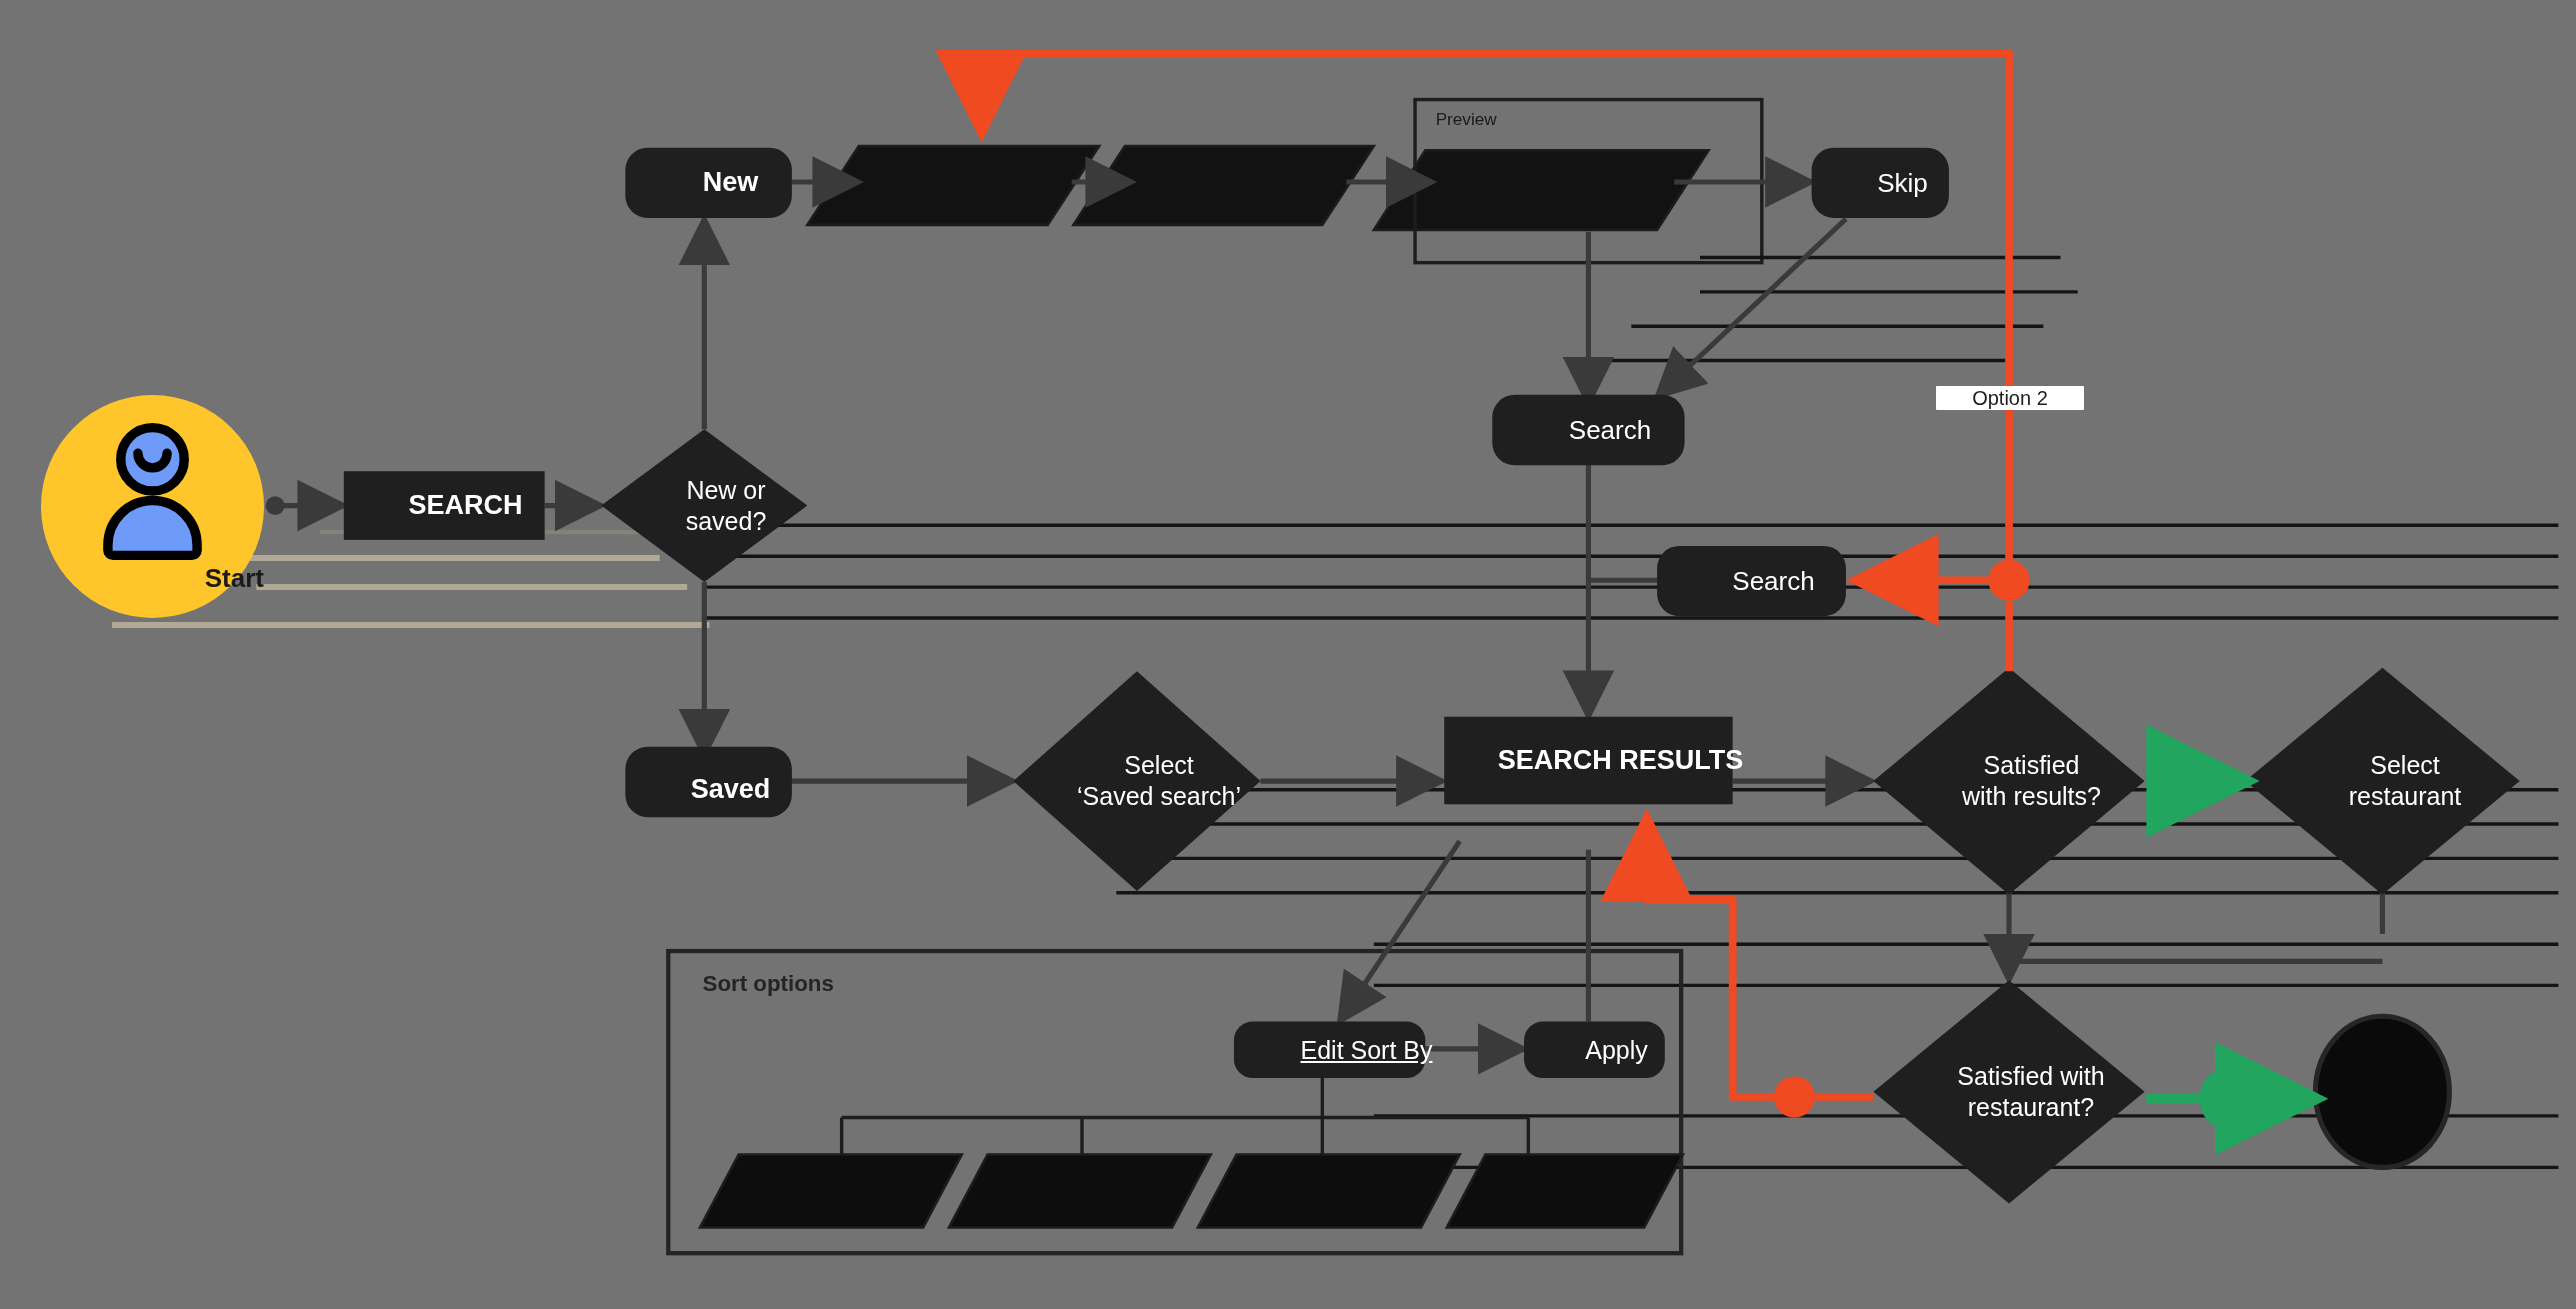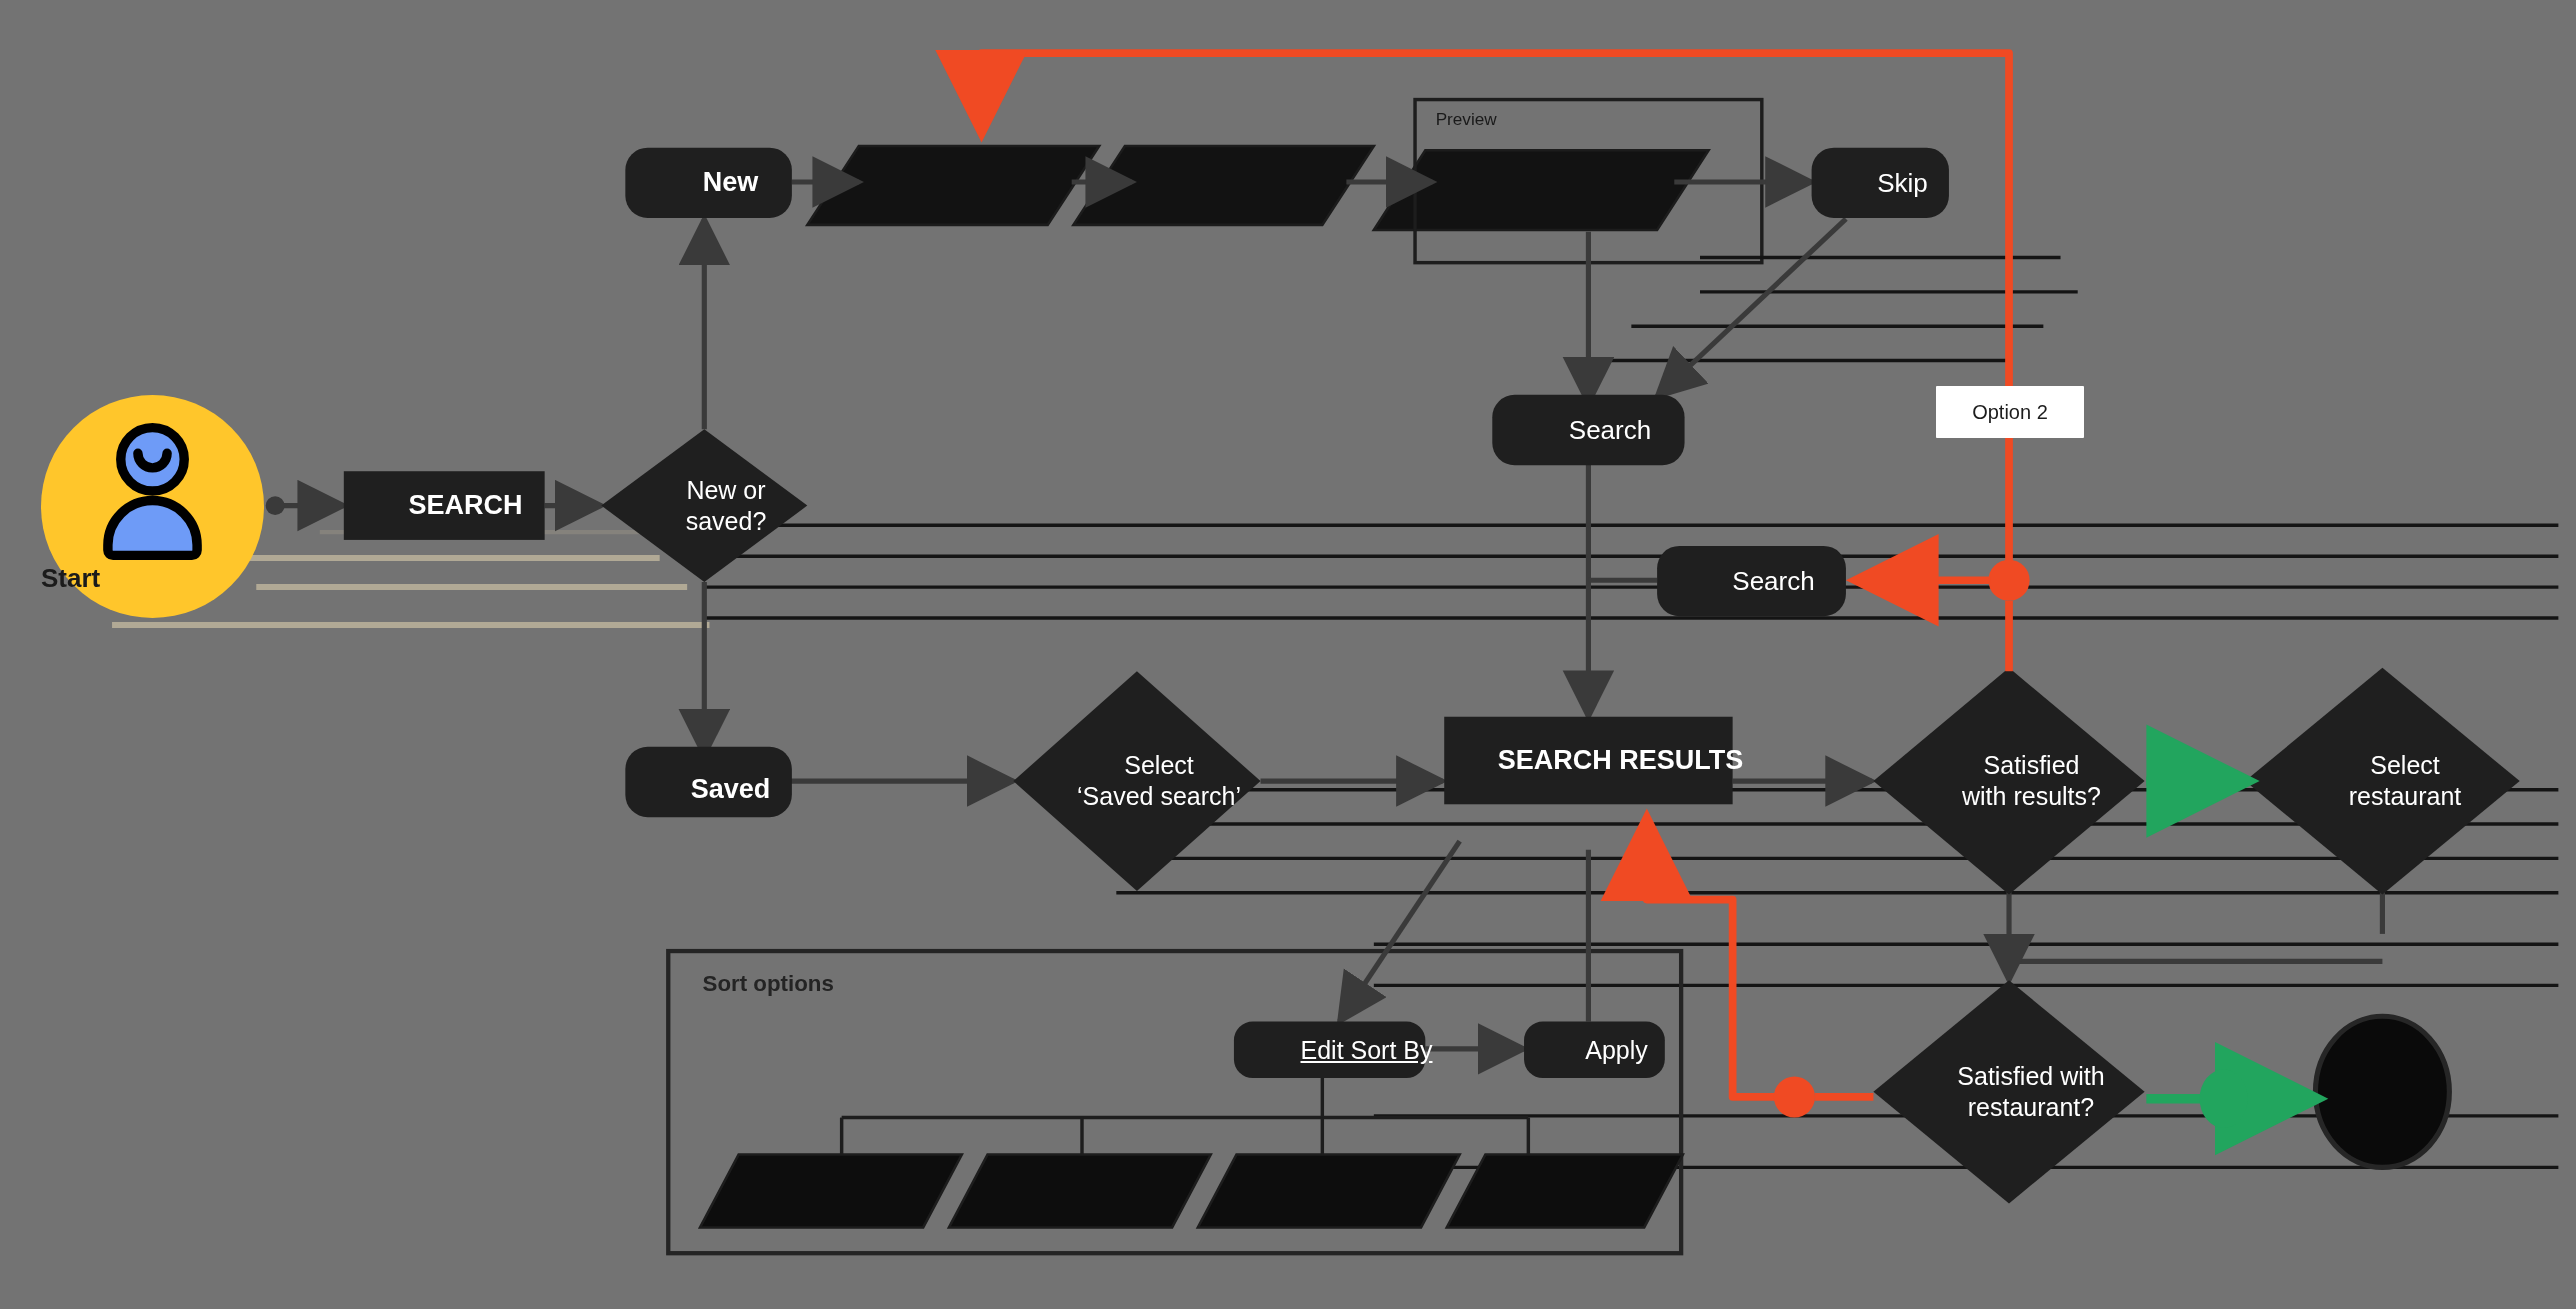--- a/index.html
+++ b/index.html
@@ -46,21 +46,21 @@
     display: flex;
     align-items: center;
     justify-content: center;
     border-radius: 0.9px;
   }
   .start-cap {
     position: absolute;
     color: #1b1b1b;
     font-weight: bold;
     font-size: 26px;
-    text-align: left;
+    text-align: right;
     width: 100%;
   }
 </style>
 </head>
 <body>
 
 <div id="stage">
 
   <svg class="layer" viewBox="0 0 3000 1525" width="2576" height="1309">
     <g stroke="#E4D6B0" stroke-opacity="0.55" stroke-width="7" fill="none">
@@ -282,16 +282,16 @@
   <div class="node-label" style="left:2254px; top:726px; width:258px; height:110px; font-size:25px;">Select
 restaurant</div>
 
   <div class="node-label" style="left:1877px; top:1037px; width:264px; height:110px; font-size:25px;">Satisfied with
 restaurant?</div>
 
   <div class="node-label" style="left:1249px; top:1022px; width:191px; height:57px; font-size:25px;text-decoration:underline;">Edit Sort By</div>
 
   <div class="node-label" style="left:1524px; top:1022px; width:141px; height:57px; font-size:25px;">Apply</div>
 
-  <div class="chip" style="left:1936px; top:386px; width:148px; height:52px;">Option 2</div>
+  <div class="chip" style="left:1936px; top:386px; width:148px; height:24px;">Option 2</div>
 
 </div>
 
 
 </body></html>

